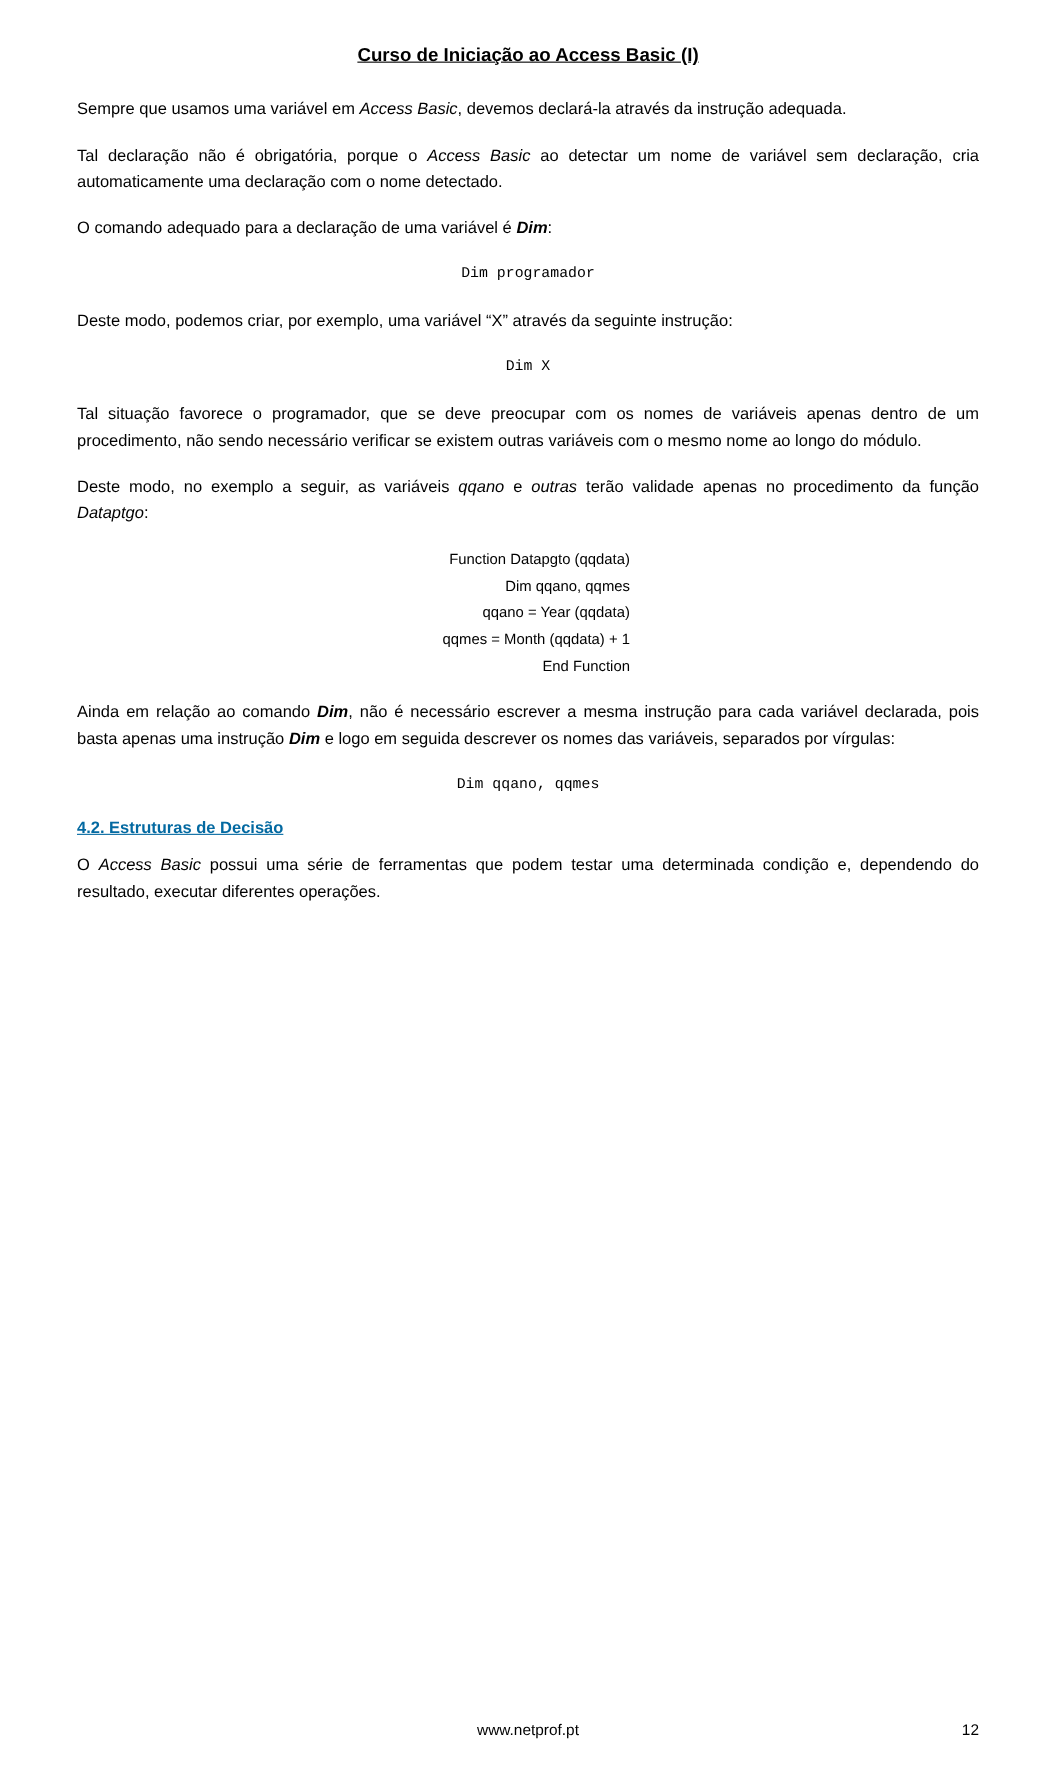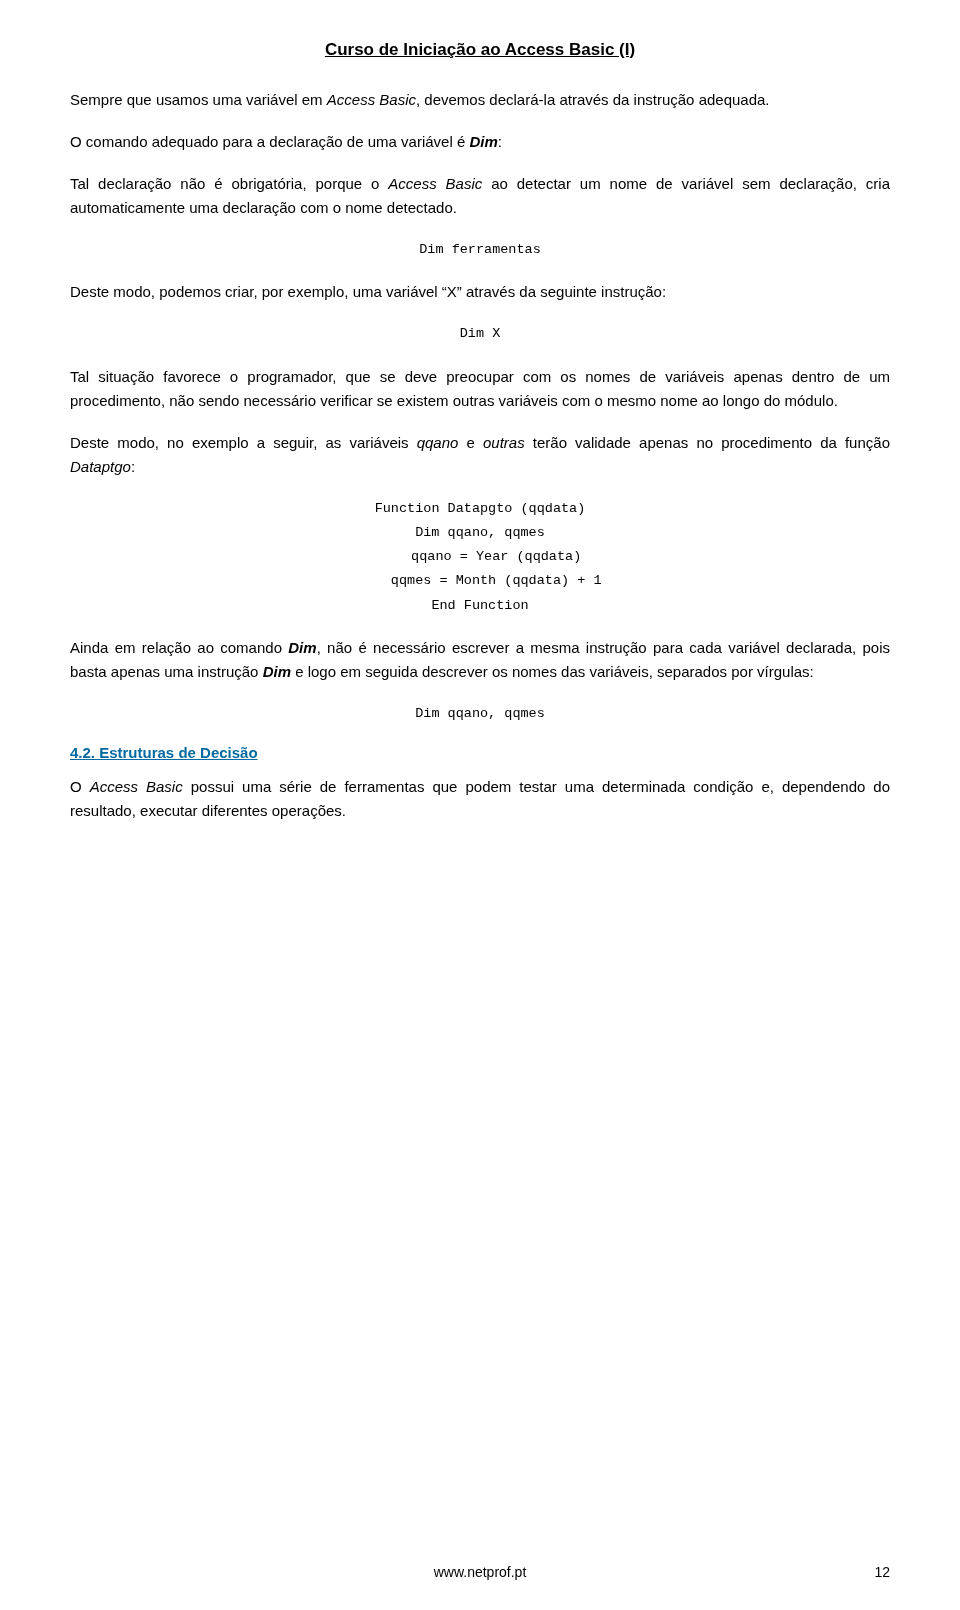--- a/index.html
+++ b/index.html
@@ -41,27 +41,27 @@
     .code-block {
       font-family: 'Courier New', Courier, monospace;
       font-size: 13.5px;
       color: #000000;
       text-align: center;
       margin: 18px 0;
       line-height: 1.8;
     }
 
     .code-block-left {
-      font-family: Liberation Mono, monospace;
+      font-family: Liberation Sans, sans-serif;
       font-size: 13.5px;
       color: #000000;
       margin: 18px auto;
       line-height: 1.8;
       display: table;
-      text-align: center;
+      text-align: right;
     }
 
     .section-heading {
       font-size: 15px;
       font-weight: bold;
       color: #0369a1;
       text-decoration: underline;
       margin-bottom: 14px;
       margin-top: 8px;
     }
@@ -95,29 +95,29 @@
 
 <div class="page">
 
   <h1 class="page-title">Curso de Iniciação ao Access Basic (I)</h1>
 
   <p>
     <span>Sempre que usamos uma variável em <span class="italic">Access Basic</span>, devemos declará-la através da instrução adequada.</span>
   </p>
 
   <p>
+    <span>Tal declaração não é obrigatória, porque o <span class="italic">Access Basic</span> ao detectar um nome de variável sem declaração, cria automaticamente uma declaração com o nome detectado.</span>
+  </p>
+
+  <p>
     <span>O comando adequado para a declaração de uma variável é <span class="italic bold">Dim</span>:</span>
   </p>
 
-  <p>
-    <span>Tal declaração não é obrigatória, porque o <span class="italic">Access Basic</span> ao detectar um nome de variável sem declaração, cria automaticamente uma declaração com o nome detectado.</span>
-  </p>
-
   <div class="code-block">
-    <span>Dim ferramentas</span>
+    <span>Dim programador</span>
   </div>
 
   <p>
     <span>Deste modo, podemos criar, por exemplo, uma variável “X” através da seguinte instrução:</span>
   </p>
 
   <div class="code-block">
     <span>Dim X</span>
   </div>
 

